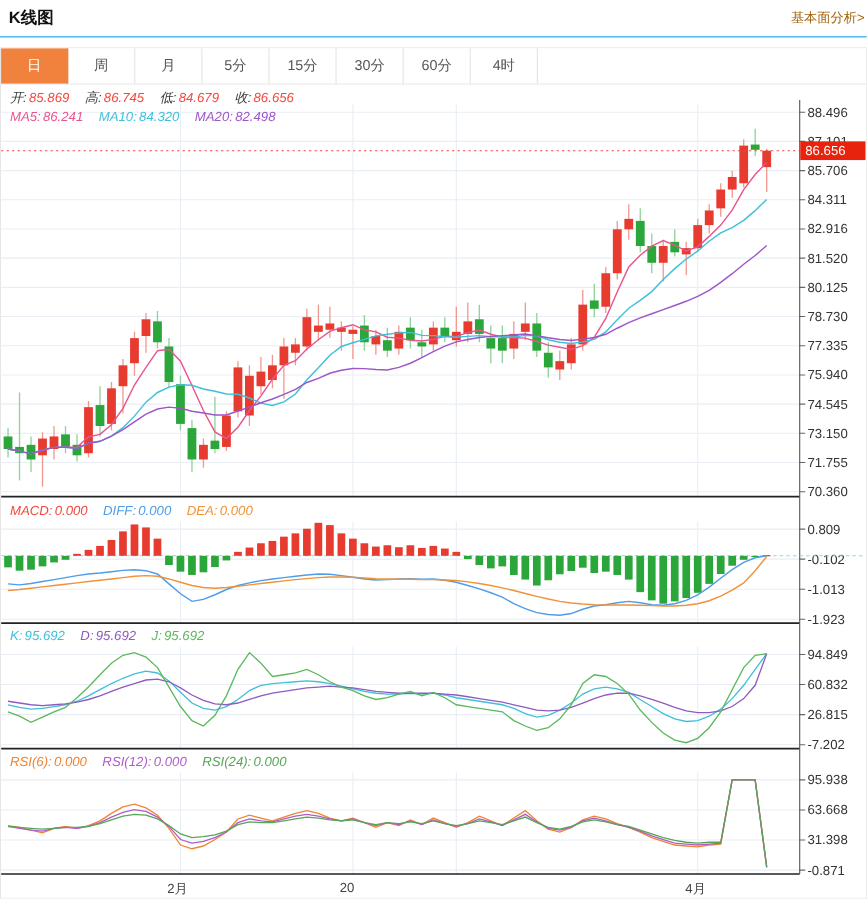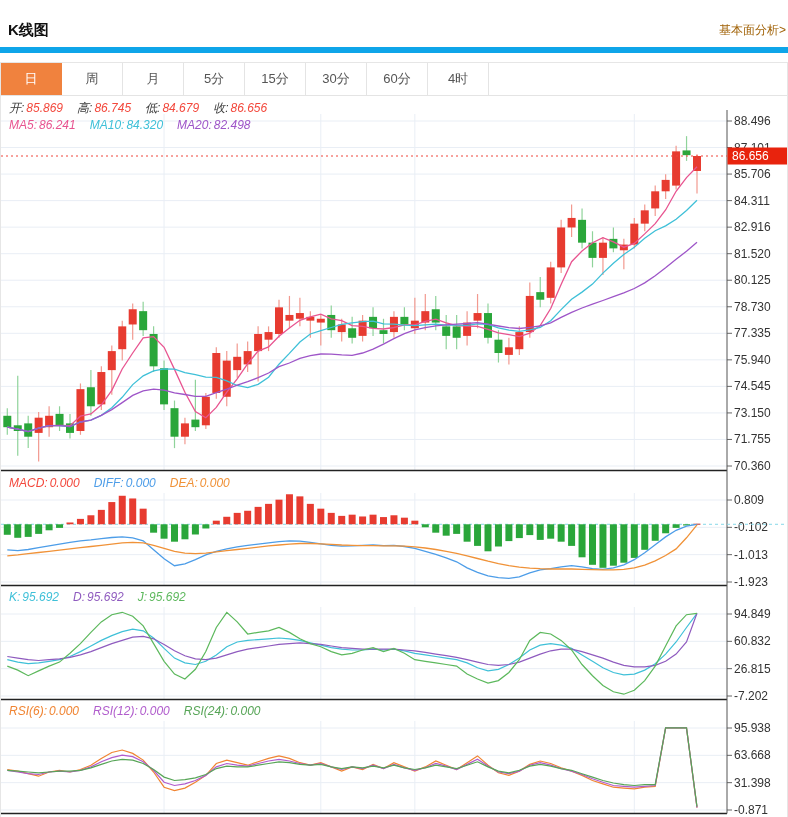--- a/index.html
+++ b/index.html
@@ -1,16 +1,16 @@
 <!DOCTYPE html>
 <html><head>
 <meta charset="utf-8">
 <style>
   html,body{margin:0;padding:0;background:#fff;width:788px;font-family:"Liberation Sans","DejaVu Sans",sans-serif;}
-  .header{height:33px;border-bottom:6px solid #0ea5e9;display:flex;align-items:center;justify-content:space-between;padding:14px 2px 0 8px;}
+  .header{height:33px;border-bottom:1px solid #0ea5e9;display:flex;align-items:center;justify-content:space-between;padding:0 2px 0 8px;}
   .title{font-size:15px;font-weight:bold;color:#111;}
   .fund-link{font-size:12px;color:#a16207;text-decoration:none;white-space:nowrap;}
   .block{margin-top:9px;border:1px solid #e6e6e6;width:786px;}
   .tabs{display:flex;height:32px;border-bottom:1px solid #e4e4e4;background:#fff;}
   .tab{width:61px;height:32px;line-height:32px;text-align:center;font-size:13px;color:#555;border-right:1px solid #e4e4e4;cursor:pointer;box-sizing:border-box;}
   .tab.active{background:#f0823e;border-color:#f0823e;color:#fff;}
   .chart-wrap{position:relative;width:786px;height:739px;background:#fff;}
   .chart-wrap svg{display:block;}
   .legend{position:absolute;left:8px;z-index:3;font-size:12px;white-space:nowrap;pointer-events:none;}
   .legend .li{margin-right:14px;font-style:italic;}
@@ -357,18 +357,18 @@
           <polyline points="6.3,563.7 16.8,566.1 27.2,567.7 37.6,566.9 48.1,565.3 58.5,563.7 69.0,560.5 79.4,555.6 89.9,550.0 100.3,544.4 110.8,539.6 121.2,535.6 131.7,533.1 142.2,534.8 152.6,542.0 163.1,552.4 173.5,562.1 183.9,566.9 194.4,568.5 204.8,565.3 215.3,558.9 225.8,550.8 236.2,546.0 246.7,544.4 257.1,543.6 267.6,542.8 278.0,542.0 288.4,542.8 298.9,544.4 309.3,546.8 319.8,549.2 330.3,551.6 340.7,553.2 351.1,554.0 361.6,554.0 372.1,553.2 382.5,554.0 392.9,553.2 403.4,554.8 413.8,557.3 424.3,558.9 434.8,560.5 445.2,562.1 455.6,563.7 466.1,566.9 476.5,571.7 487.0,574.9 497.4,573.3 507.9,568.5 518.3,562.1 528.8,554.0 539.2,549.2 549.7,547.6 560.1,549.2 570.6,552.4 581.0,558.9 591.5,565.3 601.9,571.7 612.4,576.5 622.8,578.9 633.3,578.1 643.7,574.1 654.2,567.7 664.6,558.1 675.1,546.0 685.5,531.5 696.0,517.3" fill="none" stroke="#3fc0d8" stroke-width="1.2"></polyline>
           <polyline points="6.3,560.5 16.8,562.1 27.2,563.7 37.6,564.5 48.1,563.7 58.5,562.9 69.0,561.3 79.4,558.9 89.9,555.6 100.3,551.6 110.8,547.6 121.2,544.4 131.7,541.2 142.2,540.4 152.6,542.8 163.1,548.4 173.5,554.8 183.9,559.7 194.4,562.9 204.8,563.7 215.3,562.1 225.8,558.9 236.2,555.6 246.7,553.2 257.1,551.6 267.6,550.0 278.0,548.4 288.4,547.6 298.9,546.8 309.3,547.6 319.8,548.4 330.3,550.0 340.7,551.6 351.1,552.4 361.6,553.2 372.1,553.2 382.5,553.2 392.9,553.2 403.4,554.0 413.8,554.8 424.3,556.4 434.8,558.1 445.2,559.7 455.6,561.3 466.1,563.7 476.5,566.1 487.0,568.5 497.4,569.3 507.9,568.5 518.3,566.1 528.8,562.1 539.2,558.1 549.7,554.8 560.1,553.2 570.6,553.2 581.0,555.6 591.5,558.9 601.9,562.1 612.4,566.1 622.8,569.3 633.3,570.9 643.7,570.9 654.2,569.3 664.6,565.3 675.1,558.1 685.5,546.0 696.0,517.3" fill="none" stroke="#8f5bbf" stroke-width="1.2"></polyline>
           <polyline points="6.3,570.1 16.8,574.1 27.2,579.7 37.6,574.9 48.1,570.1 58.5,566.1 69.0,557.3 79.4,547.6 89.9,536.4 100.3,525.9 110.8,518.7 121.2,516.3 131.7,520.3 142.2,529.9 152.6,547.6 163.1,565.3 173.5,578.1 183.9,583.0 194.4,573.3 204.8,555.6 215.3,531.5 225.8,516.3 236.2,525.9 246.7,538.0 257.1,536.4 267.6,534.8 278.0,531.5 288.4,536.4 298.9,542.8 309.3,547.6 319.8,550.8 330.3,555.6 340.7,558.9 351.1,557.3 361.6,554.0 372.1,551.6 382.5,555.6 392.9,552.4 403.4,557.3 413.8,563.7 424.3,565.3 434.8,566.9 445.2,568.5 455.6,570.1 466.1,578.1 476.5,583.0 487.0,587.0 497.4,584.6 507.9,576.5 518.3,563.7 528.8,544.4 539.2,536.4 549.7,538.0 560.1,544.4 570.6,554.0 581.0,568.5 591.5,579.7 601.9,589.4 612.4,595.8 622.8,598.2 633.3,594.2 643.7,584.6 654.2,570.1 664.6,550.0 675.1,529.9 685.5,518.7 696.0,517.3" fill="none" stroke="#5cb85c" stroke-width="1.2"></polyline>
           <polyline points="6.3,673.5 16.8,675.1 27.2,677.7 37.6,680.2 48.1,676.0 58.5,674.3 69.0,676.0 79.4,673.5 89.9,669.2 100.3,662.4 110.8,656.5 121.2,654.0 131.7,657.4 142.2,664.1 152.6,676.0 163.1,691.2 173.5,694.6 183.9,692.1 194.4,686.2 204.8,679.4 215.3,667.5 225.8,664.1 236.2,666.7 246.7,669.2 257.1,665.8 267.6,662.4 278.0,659.9 288.4,662.4 298.9,666.7 309.3,669.2 319.8,666.7 330.3,670.9 340.7,675.1 351.1,670.9 361.6,673.5 372.1,668.4 382.5,672.6 392.9,666.7 403.4,670.9 413.8,675.1 424.3,670.9 434.8,665.0 445.2,669.2 455.6,673.5 466.1,666.7 476.5,659.9 487.0,669.2 497.4,676.8 507.9,679.4 518.3,675.1 528.8,668.4 539.2,665.0 549.7,667.5 560.1,671.8 570.6,675.1 581.0,679.4 591.5,684.5 601.9,687.9 612.4,691.2 622.8,692.1 633.3,692.9 643.7,691.2 654.2,690.4 664.6,631.9 675.1,631.9 685.5,631.9 696.0,711.6" fill="none" stroke="#f08432" stroke-width="1.2"></polyline>
           <polyline points="6.3,674.3 16.8,676.0 27.2,677.7 37.6,678.5 48.1,676.0 58.5,675.1 69.0,676.0 79.4,674.3 89.9,670.9 100.3,665.8 110.8,661.6 121.2,659.1 131.7,660.7 142.2,665.8 152.6,674.3 163.1,686.2 173.5,689.5 183.9,687.9 194.4,684.5 204.8,679.4 215.3,670.9 225.8,667.5 236.2,669.2 246.7,670.1 257.1,667.5 267.6,665.0 278.0,663.3 288.4,665.0 298.9,667.5 309.3,669.2 319.8,667.5 330.3,670.9 340.7,673.5 351.1,670.9 361.6,672.6 372.1,669.2 382.5,672.6 392.9,668.4 403.4,671.8 413.8,674.3 424.3,671.8 434.8,667.5 445.2,670.1 455.6,673.5 466.1,668.4 476.5,663.3 487.0,670.1 497.4,676.0 507.9,677.7 518.3,675.1 528.8,669.2 539.2,666.7 549.7,669.2 560.1,672.6 570.6,675.1 581.0,678.5 591.5,682.8 601.9,686.2 612.4,689.5 622.8,690.4 633.3,691.2 643.7,690.4 654.2,689.5 664.6,631.9 675.1,631.9 685.5,631.9 696.0,711.6" fill="none" stroke="#b05ccc" stroke-width="1.2"></polyline>
           <polyline points="6.3,674.3 16.8,675.1 27.2,676.0 37.6,676.8 48.1,676.0 58.5,675.1 69.0,675.1 79.4,674.3 89.9,671.8 100.3,668.4 110.8,665.0 121.2,663.3 131.7,664.1 142.2,667.5 152.6,673.5 163.1,681.1 173.5,684.5 183.9,683.6 194.4,681.9 204.8,678.5 215.3,672.6 225.8,670.1 236.2,670.9 246.7,670.9 257.1,669.2 267.6,667.5 278.0,665.8 288.4,666.7 298.9,668.4 309.3,669.2 319.8,668.4 330.3,670.9 340.7,672.6 351.1,670.9 361.6,671.8 372.1,670.1 382.5,671.8 392.9,669.2 403.4,671.8 413.8,673.5 424.3,671.8 434.8,669.2 445.2,670.9 455.6,672.6 466.1,669.2 476.5,665.8 487.0,670.9 497.4,675.1 507.9,676.8 518.3,674.3 528.8,670.1 539.2,668.4 549.7,670.1 560.1,672.6 570.6,674.3 581.0,677.7 591.5,681.1 601.9,684.5 612.4,687.0 622.8,688.7 633.3,689.5 643.7,688.7 654.2,688.7 664.6,631.9 675.1,631.9 685.5,631.9 696.0,710.7" fill="none" stroke="#57a557" stroke-width="1.2"></polyline>
         </svg>
       </div>
     <div class="xlabels">
         <span style="left: 151.05px;">2月</span>
-        <span style="left: 307.8px;">30</span>
+        <span style="left: 307.8px;">20</span>
         <span style="left: 405px; margin-top: 28px;">3月</span>
         <span style="left: 622px; text-align: right;">4月</span>
       </div>
   </div>
 </div>
 
 </body></html>

